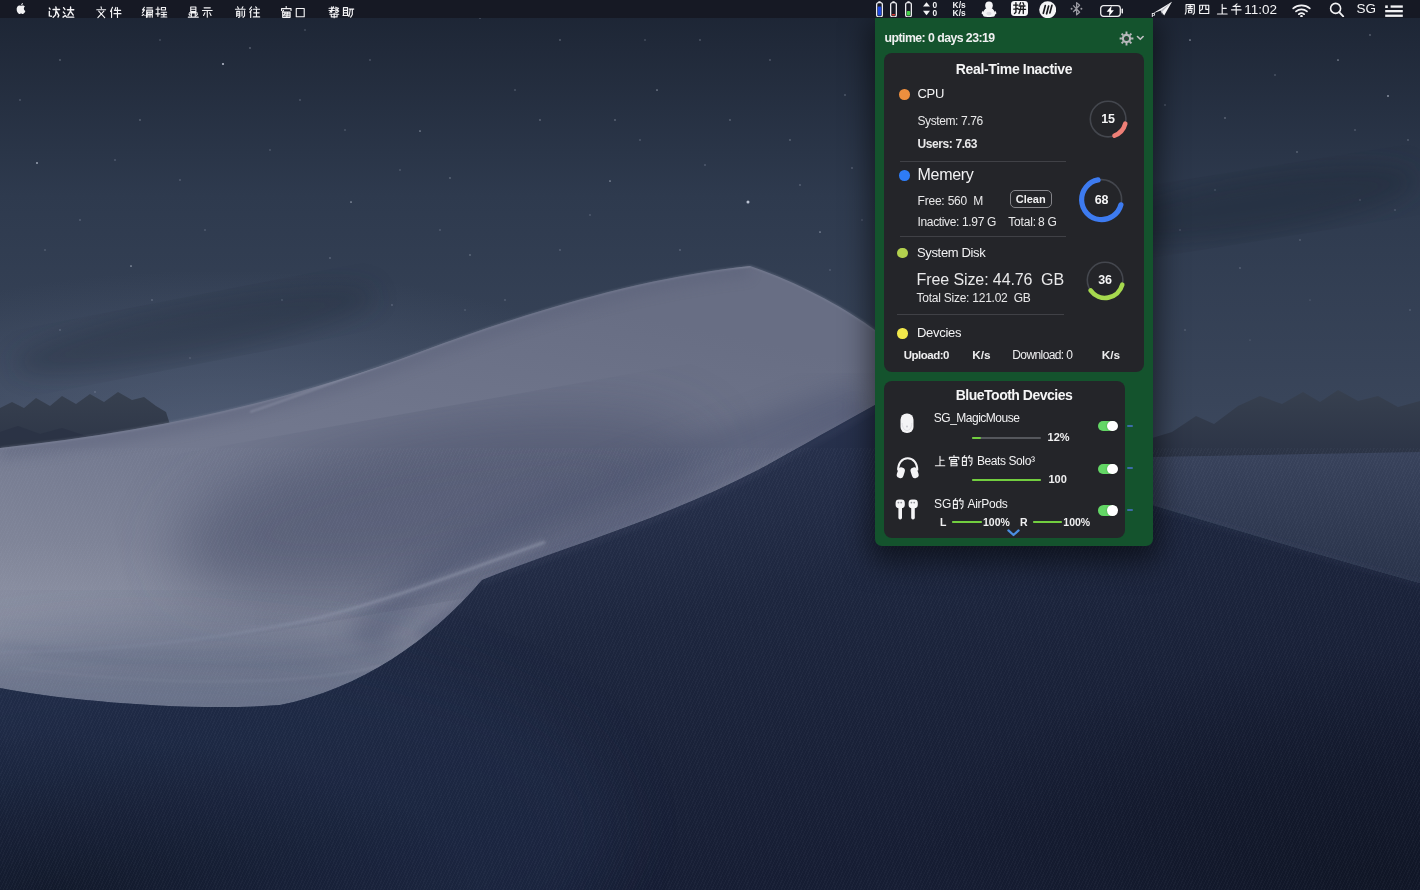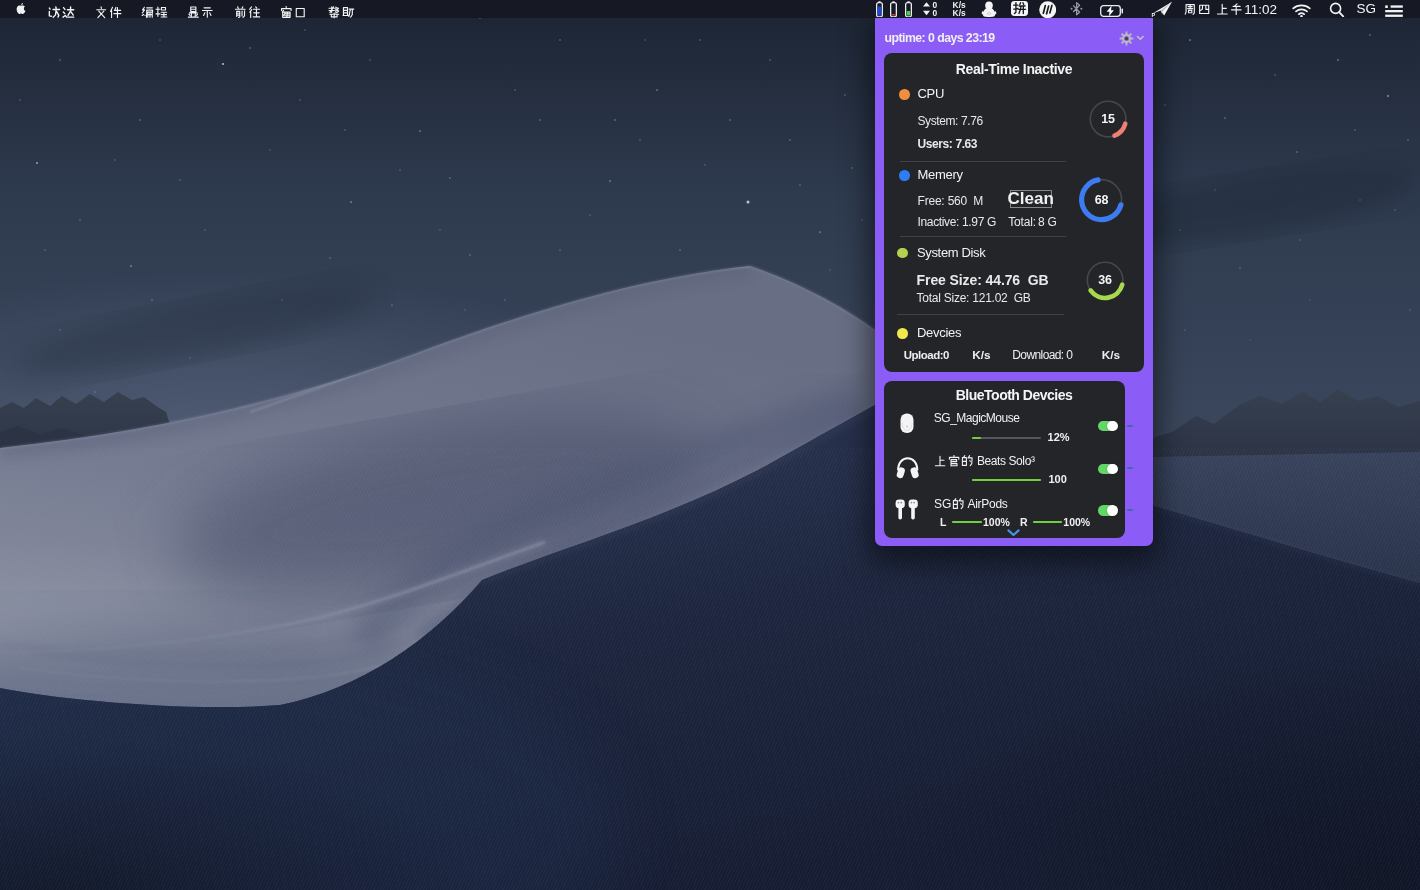--- a/index.html
+++ b/index.html
@@ -187,21 +187,21 @@
 <path d="M0,448 C150,432 280,404 420,352 C560,300 660,276 750,266" fill="none" stroke="#aab0c2" stroke-width="1.6" opacity="0.3" filter="url(#b1)"></path>
 <path d="M750,266 C800,283 845,308 875,330" fill="none" stroke="#9ba1b5" stroke-width="1.4" opacity="0.4" filter="url(#b1)"></path>
 <path d="M0,890 L0,688 C60,700 190,712 280,705 C360,689 430,641 482,580 C560,548 660,521 760,469 C800,447 840,424 875,405 L1010,432 L1152,505 C1240,531 1330,558 1420,583 L1420,890 Z" fill="url(#darkd)"></path>
 <path d="M482,582 C560,550 660,523 760,471 C805,448 845,426 875,407" fill="none" stroke="#5e678366" stroke-width="2" filter="url(#b3)"></path>
 <path d="M1152,506 C1240,532 1330,559 1420,584" fill="none" stroke="#56608055" stroke-width="1.6" filter="url(#b3)"></path>
 <ellipse cx="160" cy="830" rx="460" ry="200" fill="#243052" opacity="0.32" filter="url(#b30)"></ellipse>
 <ellipse cx="1380" cy="880" rx="480" ry="230" fill="url(#dkcorner)"></ellipse>
 <ellipse cx="60" cy="895" rx="420" ry="160" fill="url(#dkcorner)"></ellipse>
 </svg>
 <div style="position:absolute;left:0;top:448px;width:1420px;height:442px;background:repeating-linear-gradient(115deg, rgba(185,195,220,0.045) 0px, rgba(185,195,220,0.045) 1px, transparent 1px, transparent 3px)"></div>
-<div style="position:absolute;left:875px;top:18px;width:278px;height:528px;background:#8b5cf6;border-radius:0 0 7px 7px;box-shadow:0 10px 28px 6px rgba(0,0,0,0.5)">
+<div style="position:absolute;left:875px;top:18px;width:278px;height:528px;background:#14532d;border-radius:0 0 7px 7px;box-shadow:0 10px 28px 6px rgba(0,0,0,0.5)">
       <div style="position:absolute;left:9.6px;top:12.4px;font-size:12.3px;font-weight:700;color:#f0f0f1;line-height:17.2px;white-space:nowrap;letter-spacing:-0.55px">uptime: 0 days 23:19</div>
       <div style="position:absolute;left:243px;top:12px"><svg width="26" height="17">
 <g transform="translate(8.5,8.5)">
             <g fill="none" stroke="#b9b9bc" stroke-width="2.2">
 <circle r="3.6"></circle>
             </g>
 <g stroke="#b9b9bc" stroke-width="1.9">
 <path d="M0,-4.6 L0,-6.9 M0,4.6 L0,6.9 M-4.6,0 L-6.9,0 M4.6,0 L6.9,0 M-3.25,-3.25 L-4.9,-4.9 M3.25,3.25 L4.9,4.9 M-3.25,3.25 L-4.9,4.9 M3.25,-3.25 L4.9,-4.9"></path>
             </g>
 <circle r="1.5" fill="#3a3a3c" transform="translate(0,0)"></circle>
@@ -213,33 +213,33 @@
         <div style="position:absolute;left:15.25px;top:36.75px;width:10.5px;height:10.5px;border-radius:50%;background:#ed8f3e"></div>
         <div style="position:absolute;left:33.5px;top:32.9px;font-size:13px;font-weight:500;color:#f2f2f3;line-height:18.2px;white-space:nowrap;letter-spacing:-0.3px">CPU</div>
         <div style="position:absolute;left:33.5px;top:60.6px;font-size:12px;font-weight:400;color:#e9e9ea;line-height:16.8px;white-space:nowrap;letter-spacing:-0.4px">System:&nbsp;7.76</div>
         <div style="position:absolute;left:33.5px;top:83.4px;font-size:12px;font-weight:700;color:#e9e9ea;line-height:16.8px;white-space:nowrap;letter-spacing:-0.4px">Users:&nbsp;7.63</div>
         <div style="position:absolute;left:202px;top:44.5px;width:44.2px;height:44.2px"><svg width="44.2" height="44.2">
             <circle cx="22.1" cy="22.1" r="17.8" fill="none" stroke="#44474e" stroke-width="1.6"></circle>
             <path d="M39.29,26.71 A17.8,17.8 0 0 1 28.48,38.72" fill="none" stroke="#ee7f76" stroke-width="4.6" stroke-linecap="round"></path>
           </svg><div style="position:absolute;left:0;top:0;width:44.2px;height:44.2px;display:flex;align-items:center;justify-content:center;font-size:12.5px;font-weight:700;color:#f5f5f6">15</div></div>
         <div style="position:absolute;left:16px;top:108px;width:166px;height:1px;background:#404146"></div>
         <div style="position:absolute;left:15.25px;top:117.75px;width:10.5px;height:10.5px;border-radius:50%;background:#2e7cf6"></div>
-        <div style="position:absolute;left:33.5px;top:113.9px;font-size:13px;font-weight:500;color:#f2f2f3;line-height:18.2px;white-space:nowrap;letter-spacing:-0.3px">Memery</div>
+        <div style="position:absolute;left:33.5px;top:113.9px;font-size:16px;font-weight:500;color:#f2f2f3;line-height:18.2px;white-space:nowrap;letter-spacing:-0.3px">Memery</div>
         <div style="position:absolute;left:33.5px;top:140.6px;font-size:12px;font-weight:400;color:#e9e9ea;line-height:16.8px;white-space:nowrap;letter-spacing:-0.2px">Free:&nbsp;560&nbsp;&nbsp;M</div>
-        <div style="position:absolute;left:125.7px;top:137px;width:42px;height:18.6px;border:1.4px solid #85858a;border-radius:0;display:flex;align-items:center;justify-content:center;font-size:17px;font-weight:700;color:#f0f0f1">Clean</div>
+        <div style="position:absolute;left:125.7px;top:137px;width:42px;height:18.6px;border:1.4px solid #85858a;border-radius:5px;display:flex;align-items:center;justify-content:center;font-size:11px;font-weight:700;color:#f0f0f1">Clean</div>
         <div style="position:absolute;left:33.5px;top:161.1px;font-size:12px;font-weight:400;color:#e9e9ea;line-height:16.8px;white-space:nowrap;letter-spacing:-0.35px">Inactive:&nbsp;1.97&nbsp;G</div>
         <div style="position:absolute;left:124.3px;top:161.1px;font-size:12px;font-weight:400;color:#e9e9ea;line-height:16.8px;white-space:nowrap;letter-spacing:-0.2px">Total: 8&nbsp;G</div>
         <div style="position:absolute;left:193px;top:122.5px;width:49.2px;height:49.2px"><svg width="49.2" height="49.2">
             <circle cx="24.6" cy="24.6" r="20" fill="none" stroke="#44474e" stroke-width="1.6"></circle>
             <path d="M43.92,29.78 A20,20 0 1 1 21.06,4.92" fill="none" stroke="#3d7bf0" stroke-width="5.2" stroke-linecap="round"></path>
           </svg><div style="position:absolute;left:0;top:0;width:49.2px;height:49.2px;display:flex;align-items:center;justify-content:center;font-size:12.5px;font-weight:700;color:#f5f5f6">68</div></div>
         <div style="position:absolute;left:16px;top:183.5px;width:166px;height:1px;background:#404146"></div>
         <div style="position:absolute;left:13.25px;top:195.25px;width:10.5px;height:10.5px;border-radius:50%;background:#b3d14e"></div>
         <div style="position:absolute;left:33px;top:191.4px;font-size:13px;font-weight:500;color:#f2f2f3;line-height:18.2px;white-space:nowrap;letter-spacing:-0.35px">System Disk</div>
-        <div style="position:absolute;left:32.6px;top:219.6px;font-size:14px;font-weight:700;color:#e9e9ea;line-height:16.8px;white-space:nowrap;letter-spacing:-0.1px">Free&nbsp;Size:&nbsp;44.76&nbsp;&nbsp;GB</div>
+        <div style="position:absolute;left:32.6px;top:219.6px;font-size:16px;font-weight:400;color:#e9e9ea;line-height:16.8px;white-space:nowrap;letter-spacing:-0.1px">Free&nbsp;Size:&nbsp;44.76&nbsp;&nbsp;GB</div>
         <div style="position:absolute;left:32.6px;top:237.6px;font-size:12px;font-weight:400;color:#e9e9ea;line-height:16.8px;white-space:nowrap;letter-spacing:-0.25px">Total&nbsp;Size:&nbsp;121.02&nbsp;&nbsp;GB</div>
         <div style="position:absolute;left:199px;top:205px;width:44.2px;height:44.2px"><svg width="44.2" height="44.2">
             <circle cx="22.1" cy="22.1" r="17.8" fill="none" stroke="#44474e" stroke-width="1.6"></circle>
             <path d="M39.29,26.71 A17.8,17.8 0 0 1 7.59,32.41" fill="none" stroke="#a6d94e" stroke-width="4.6" stroke-linecap="round"></path>
           </svg><div style="position:absolute;left:0;top:0;width:44.2px;height:44.2px;display:flex;align-items:center;justify-content:center;font-size:12.5px;font-weight:700;color:#f5f5f6">36</div></div>
         <div style="position:absolute;left:13px;top:261px;width:167px;height:1px;background:#404146"></div>
         <div style="position:absolute;left:13.25px;top:275.75px;width:10.5px;height:10.5px;border-radius:50%;background:#f1e84b"></div>
         <div style="position:absolute;left:33px;top:271.9px;font-size:13px;font-weight:500;color:#f2f2f3;line-height:18.2px;white-space:nowrap;letter-spacing:-0.3px">Devcies</div>
         <div style="position:absolute;left:19.7px;top:294.4px;font-size:11.5px;font-weight:600;color:#eeeeef;line-height:16.1px;white-space:nowrap;letter-spacing:-0.5px">Upload:0</div>
         <div style="position:absolute;left:97.5px;top:294.2px;transform:translateX(-50%);font-size:11.8px;font-weight:600;color:#eeeeef;line-height:16.5px;white-space:nowrap;">K/s</div>

